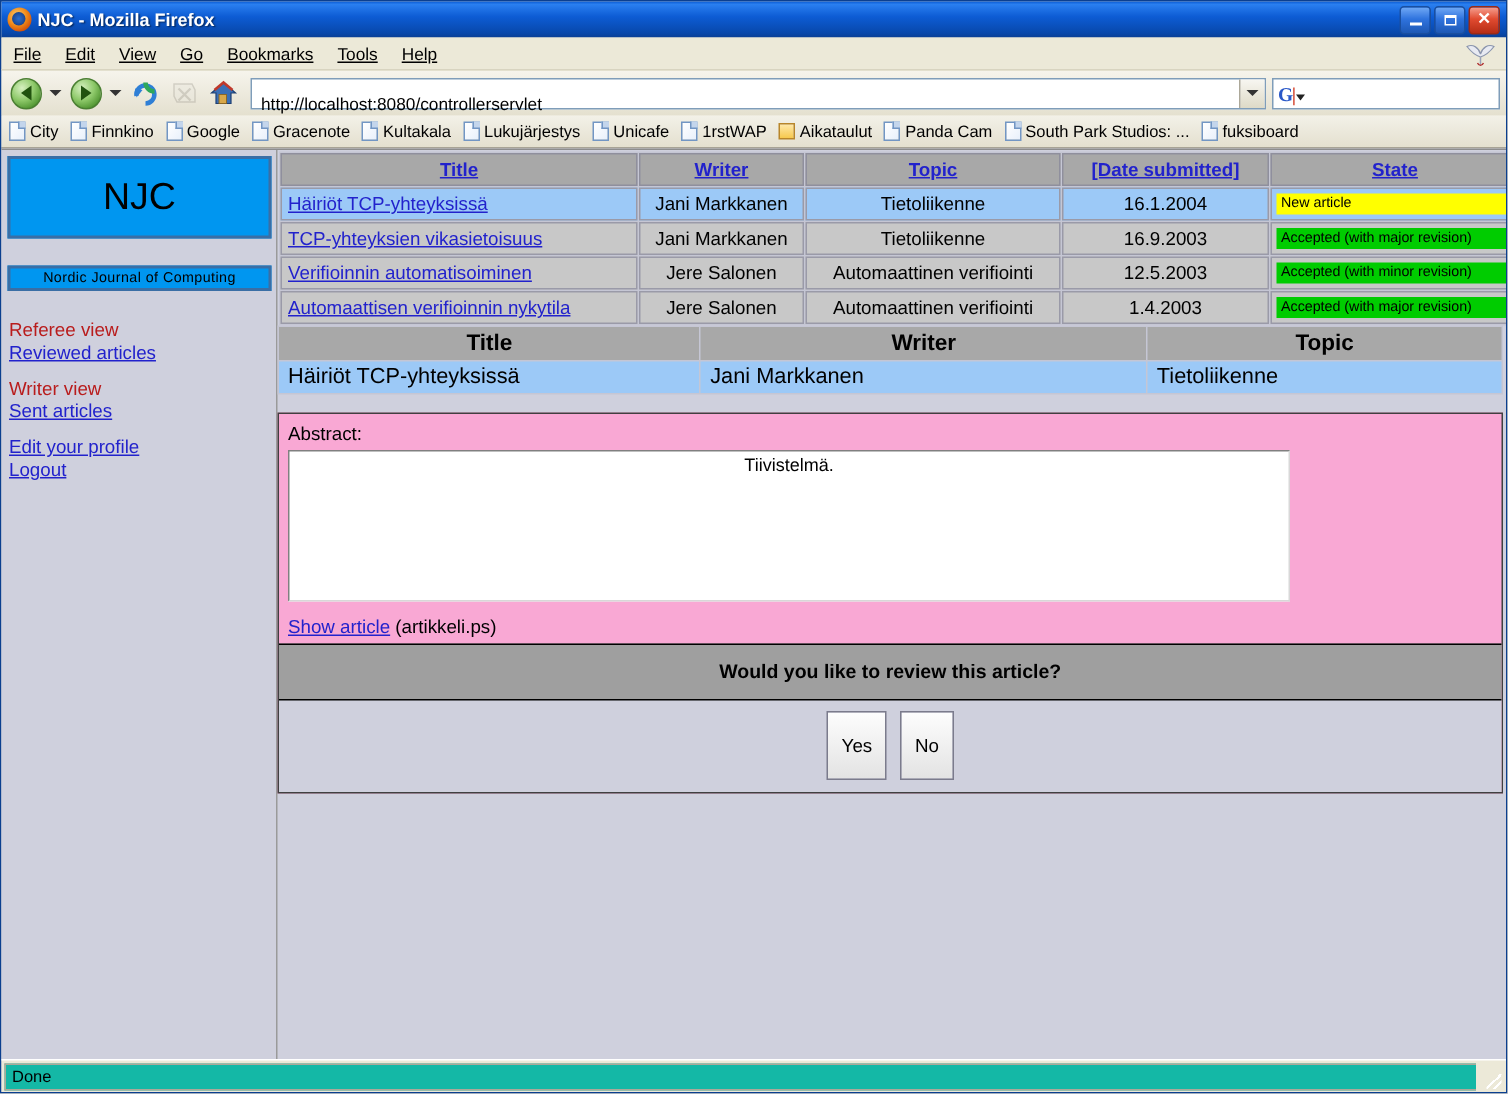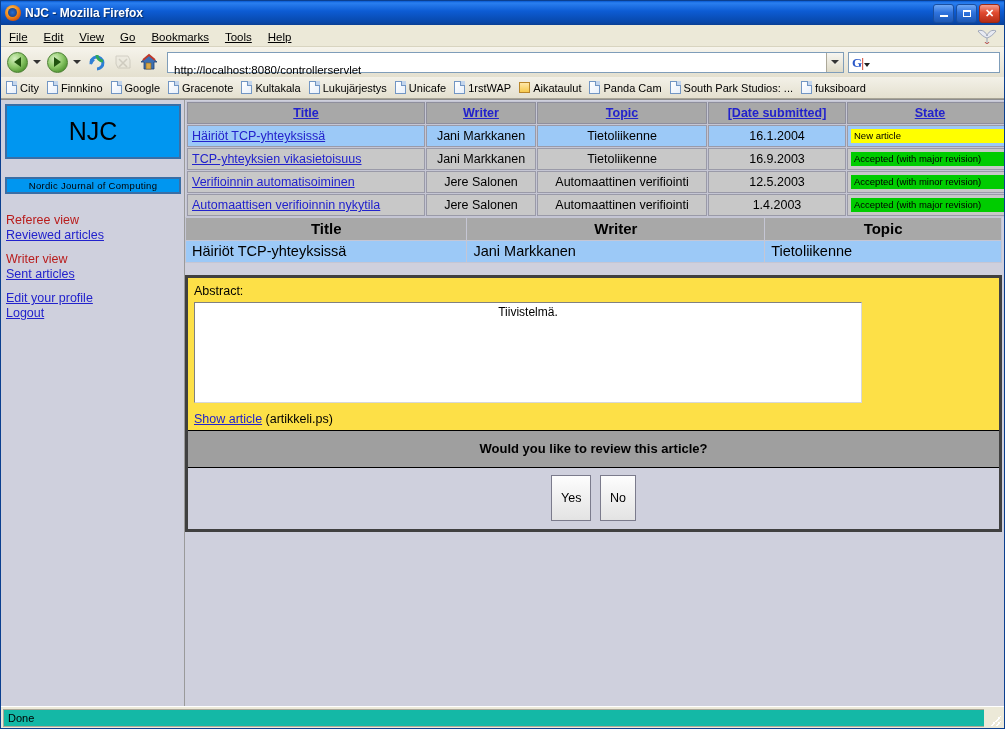--- a/index.html
+++ b/index.html
@@ -337,22 +337,22 @@
     font-size: 14.5px;
     color: #000;
     padding: 2px 0 3px 6px;
     text-align: left;
   }
 
   
   .panel {
     margin-top: 12px;
     width: calc(100% - 2px);
-    border: 3px solid #404040;
-    background: #fde047;
+    border: 1px solid #404040;
+    background: #f9a8d4;
   }
   .panel-inner { padding: 6px 6px 4px 6px; }
   .abs-label { font-size: 12.5px; color: #000; margin-bottom: 4px; }
   .abs-box {
     width: 668px;
     height: 101px;
     background: #fff;
     border: 1px solid #808080;
     border-right-color: #d8d8d8;
     border-bottom-color: #d8d8d8;

